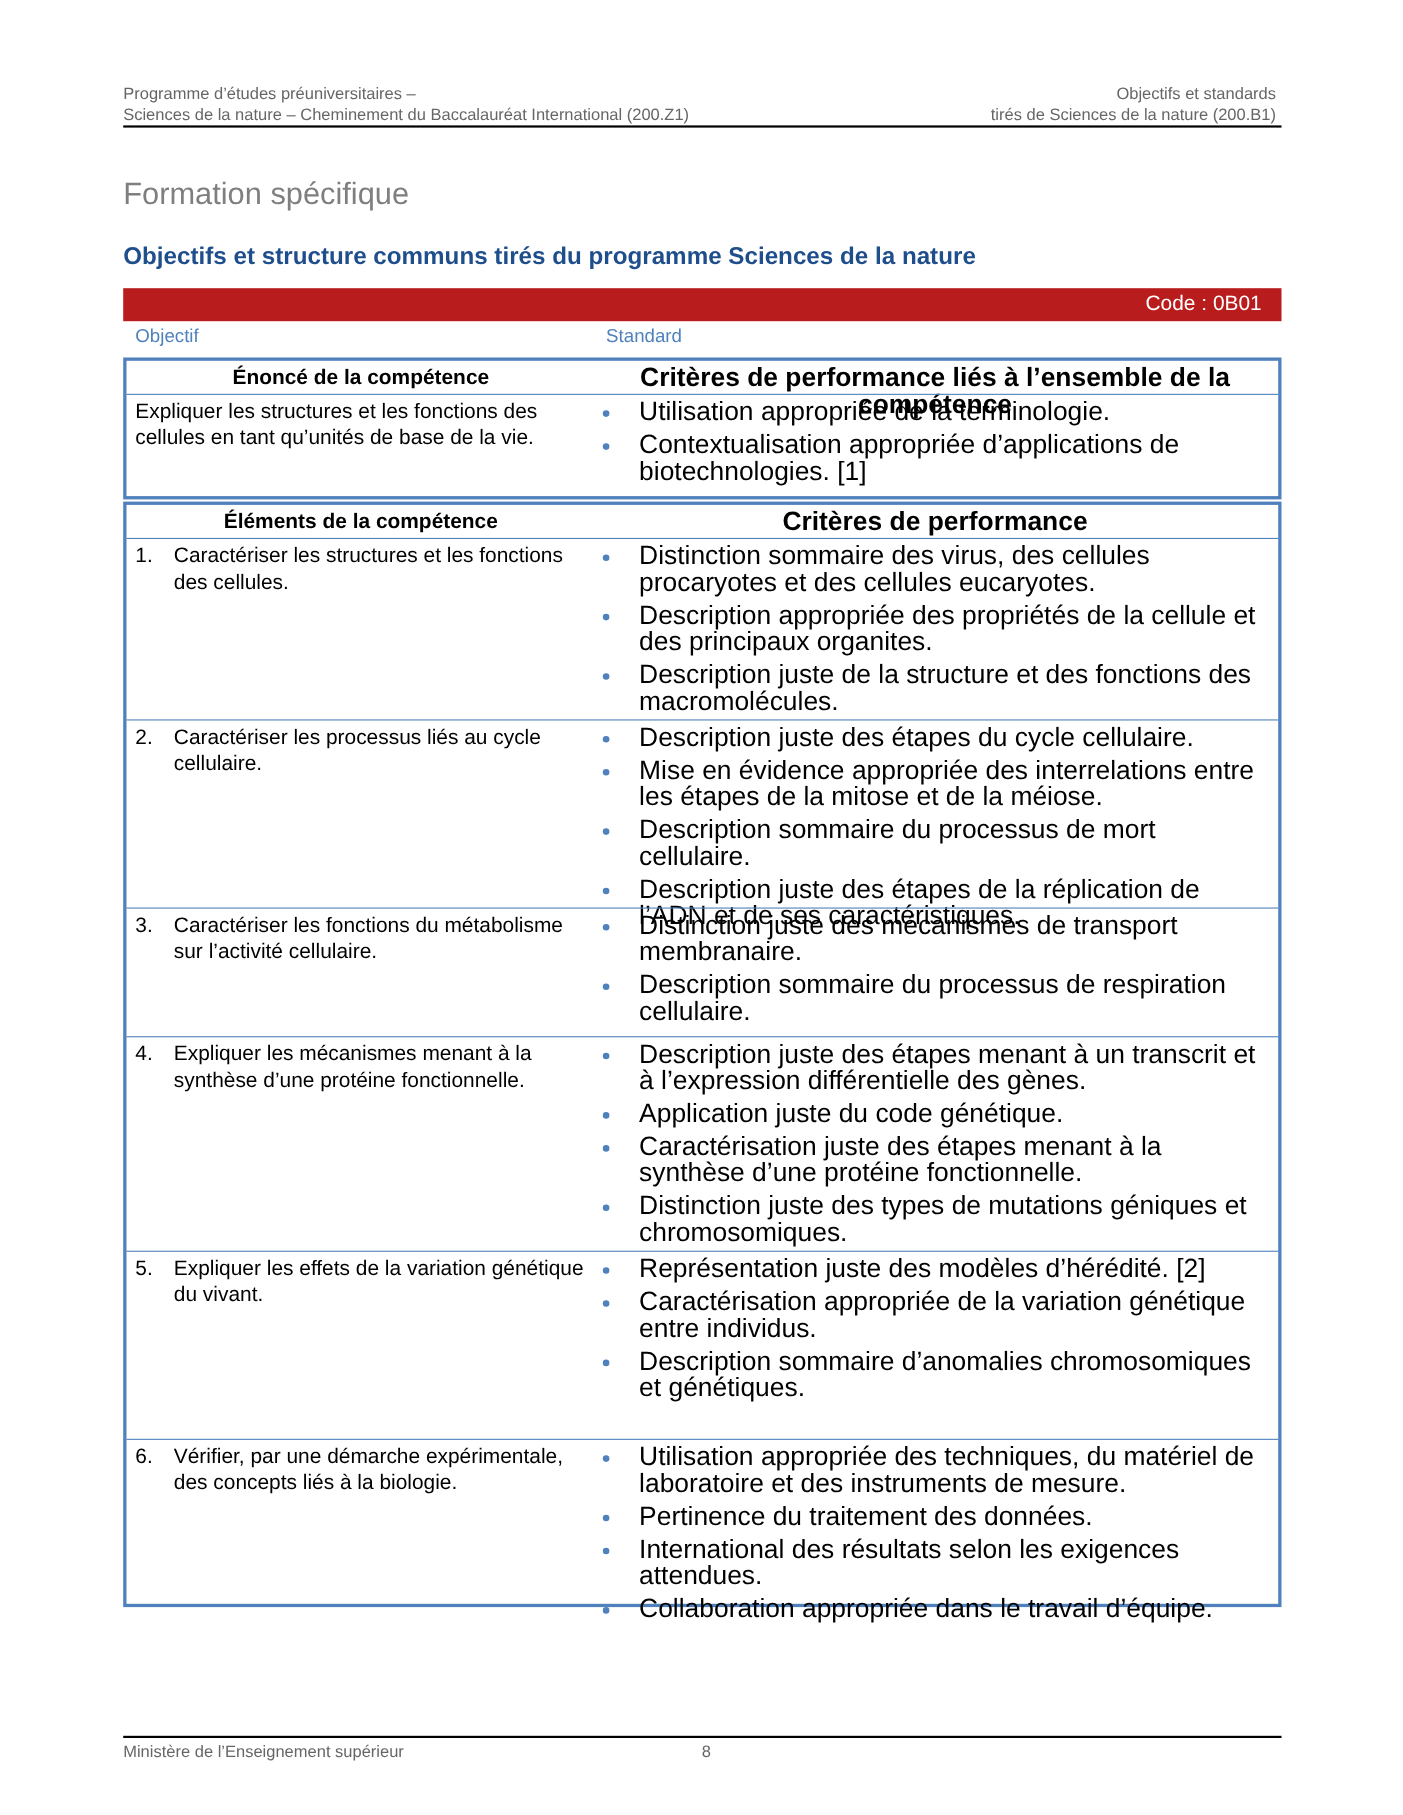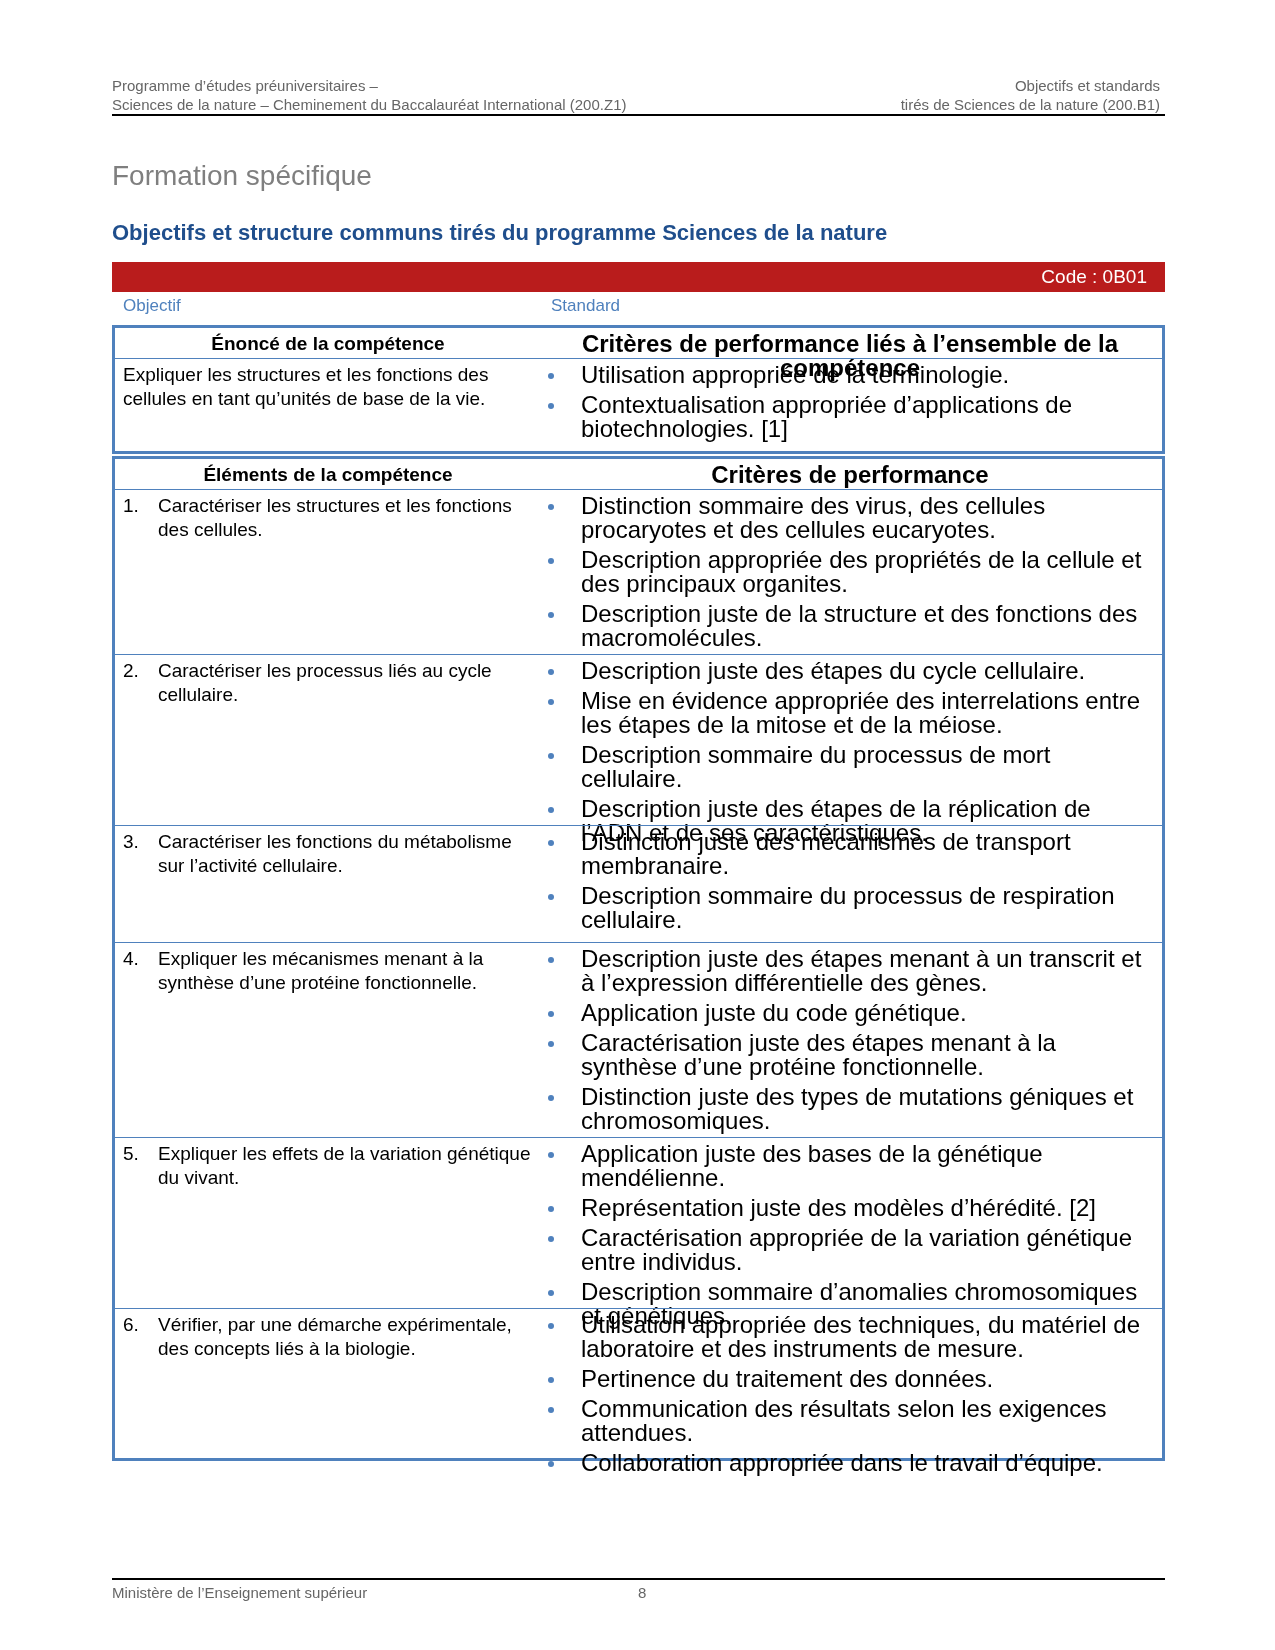--- a/index.html
+++ b/index.html
@@ -129,37 +129,36 @@
       </ul>
         </div>
     </div>
     <div class="row" style="height:170px;">
       <div class="c1">
           <span class="num">5.</span>
           <span class="etxt">Expliquer les effets de la variation génétique du vivant.</span>
         </div>
       <div class="c2">
           <ul>
-        <li>Application juste des bases de la génétique mendélienne.</li>
         <li>Représentation juste des modèles d’hérédité. [2]</li>
         <li>Caractérisation appropriée de la variation génétique entre individus.</li>
         <li>Description sommaire d’anomalies chromosomiques et génétiques.</li>
       </ul>
         </div>
     </div>
     <div class="row" style="height:150px;">
       <div class="c1">
           <span class="num">6.</span>
           <span class="etxt">Vérifier, par une démarche expérimentale, des concepts liés à la biologie.</span>
         </div>
       <div class="c2">
           <ul>
         <li>Utilisation appropriée des techniques, du matériel de laboratoire et des instruments de mesure.</li>
         <li>Pertinence du traitement des données.</li>
-        <li>Communication des résultats selon les exigences attendues.</li>
+        <li>International des résultats selon les exigences attendues.</li>
         <li>Collaboration appropriée dans le travail d’équipe.</li>
       </ul>
         </div>
     </div>
   </div>
 
   <div class="ftr">
     <span class="l">Ministère de l’Enseignement supérieur</span>
     <span class="p">8</span>
   </div>

